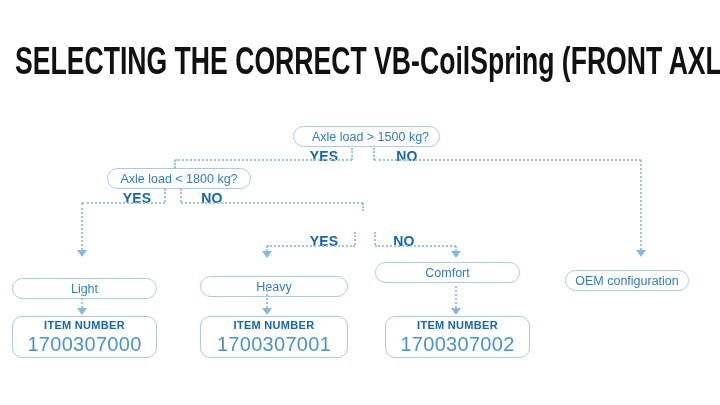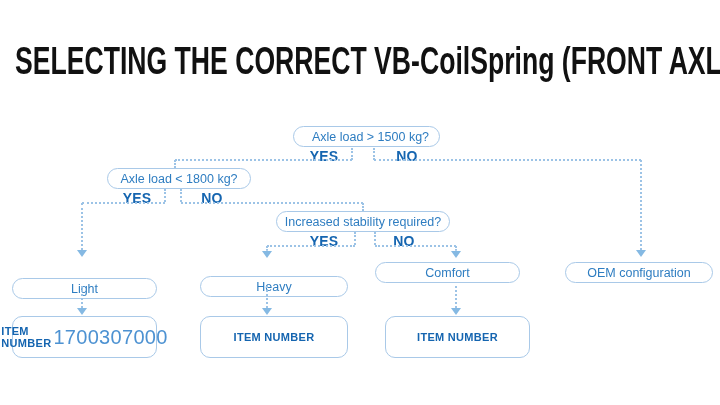--- a/index.html
+++ b/index.html
@@ -18,21 +18,21 @@
     display:flex;align-items:center;justify-content:center;
     color:#2e7dc1;font-size:12.5px;white-space:nowrap;background:#ffffff;
   }
   .yn{
     position:absolute;width:40px;text-align:center;
     color:#1565b0;font-weight:bold;font-size:14px;letter-spacing:.2px;
   }
   .itembox{
     position:absolute;width:145px;height:42px;box-sizing:border-box;
     border:1.5px solid #a9c9e8;border-radius:10px;background:#ffffff;
-    display:flex;flex-direction:row;align-items:center;justify-content:center;gap:2px;
+    display:flex;flex-direction:column;align-items:center;justify-content:center;gap:2px;
   }
   .itembox .ilabel{color:#1565b0;font-weight:bold;font-size:11px;letter-spacing:.3px;}
   .itembox .inum{color:#4d92d2;font-size:20px;letter-spacing:.3px;}
   .hline{position:absolute;height:0;border-top:2px dotted #9cc3e6;}
   .vline{position:absolute;width:0;border-left:2px dotted #9cc3e6;}
   .arrow{
     position:absolute;width:0;height:0;
     border-left:5px solid transparent;border-right:5px solid transparent;
     border-top:7px solid #85b9e3;
   }
@@ -45,38 +45,39 @@
   <h1 class="title">SELECTING THE CORRECT VB-CoilSpring (FRONT AXLE)</h1>
 
   <div class="pill" style="left:293px;top:126px;width:147px;padding-left:8px;">Axle load &gt; 1500 kg?</div>
   <div class="yn" style="left:304px;top:148px;">YES</div>
   <div class="yn" style="left:387px;top:148px;">NO</div>
 
   <div class="pill" style="left:107px;top:168px;width:144px;">Axle load &lt; 1800 kg?</div>
   <div class="yn" style="left:117px;top:190px;">YES</div>
   <div class="yn" style="left:192px;top:190px;">NO</div>
 
-  <div class="pill" style="left:276px;top:211px;width:174px;">Increased stability required?</div>
   <div class="yn" style="left:304px;top:233px;">YES</div>
   <div class="yn" style="left:384px;top:233px;">NO</div>
 
   <div class="pill" style="left:12px;top:278px;width:145px;">Light</div>
   <div class="pill" style="left:200px;top:276px;width:148px;">Heavy</div>
   <div class="pill" style="left:375px;top:262px;width:145px;">Comfort</div>
-  <div class="pill" style="left:565px;top:262px;width:148px;">OEM configuration</div>
+  <div class="pill" style="left:565px;top:270px;width:124px;">OEM configuration</div>
 
   <div class="itembox" style="left:12px;top:316px;width:145px;">
     <div class="ilabel">ITEM NUMBER</div>
     <div class="inum">1700307000</div>
   </div>
   <div class="itembox" style="left:200px;top:316px;width:148px;">
     <div class="ilabel">ITEM NUMBER</div>
+    <div class="inum">1700307001</div>
   </div>
   <div class="itembox" style="left:385px;top:316px;width:145px;">
     <div class="ilabel">ITEM NUMBER</div>
+    <div class="inum">1700307002</div>
   </div>
 
   <div class="vline" style="left:351px;top:148px;height:12px;"></div>
   <div class="vline" style="left:373px;top:148px;height:12px;"></div>
   <div class="hline" style="left:175px;top:159px;width:177px;"></div>
   <div class="vline" style="left:174px;top:160px;height:8px;"></div>
   <div class="hline" style="left:374px;top:159px;width:267px;"></div>
   <div class="vline" style="left:640px;top:160px;height:90px;"></div>
   <div class="arrow" style="left:636px;top:250px;"></div>
 

